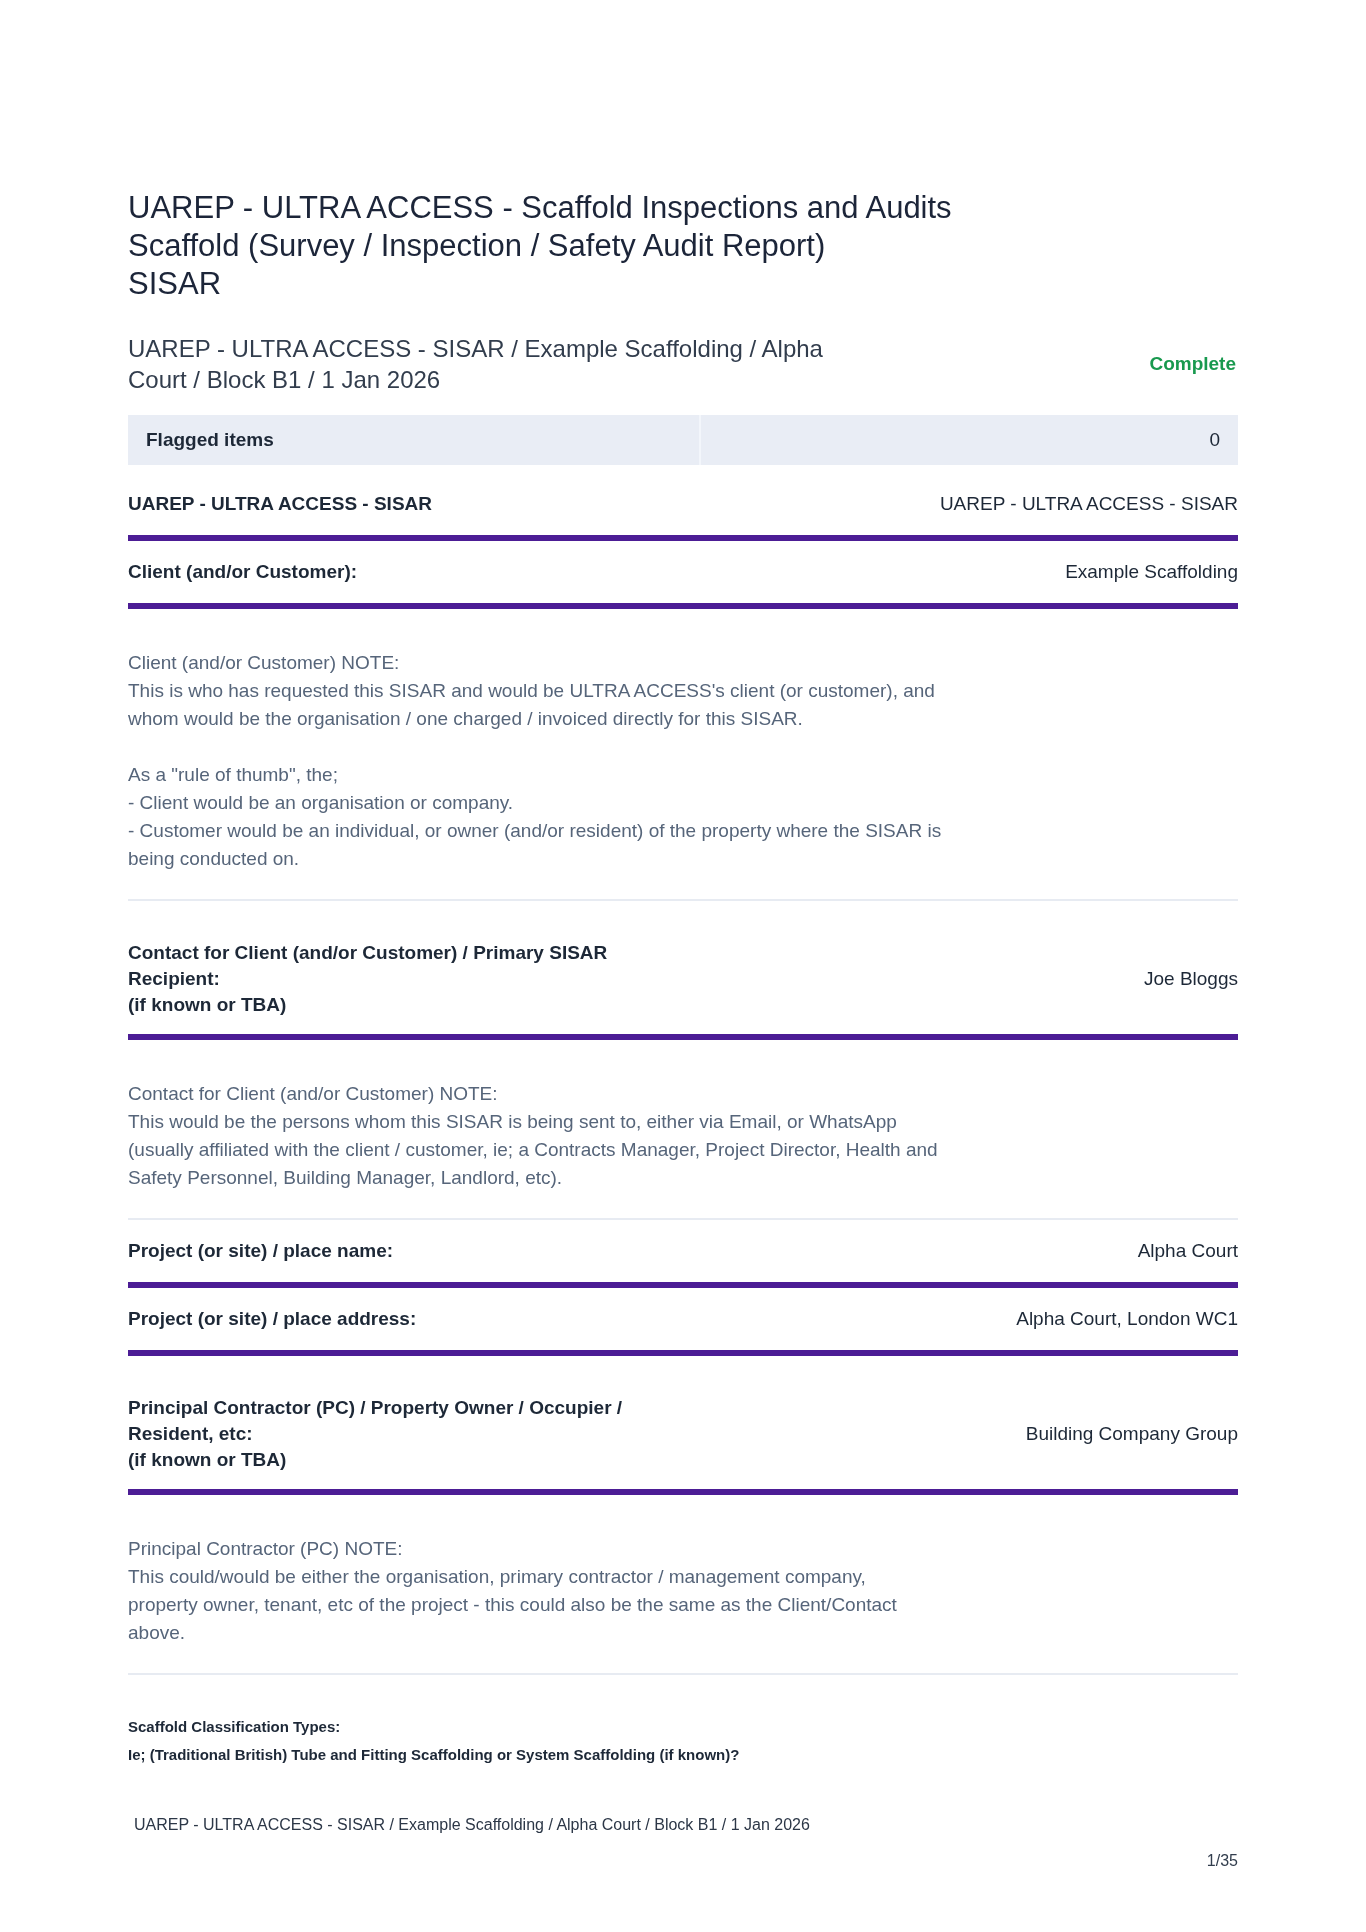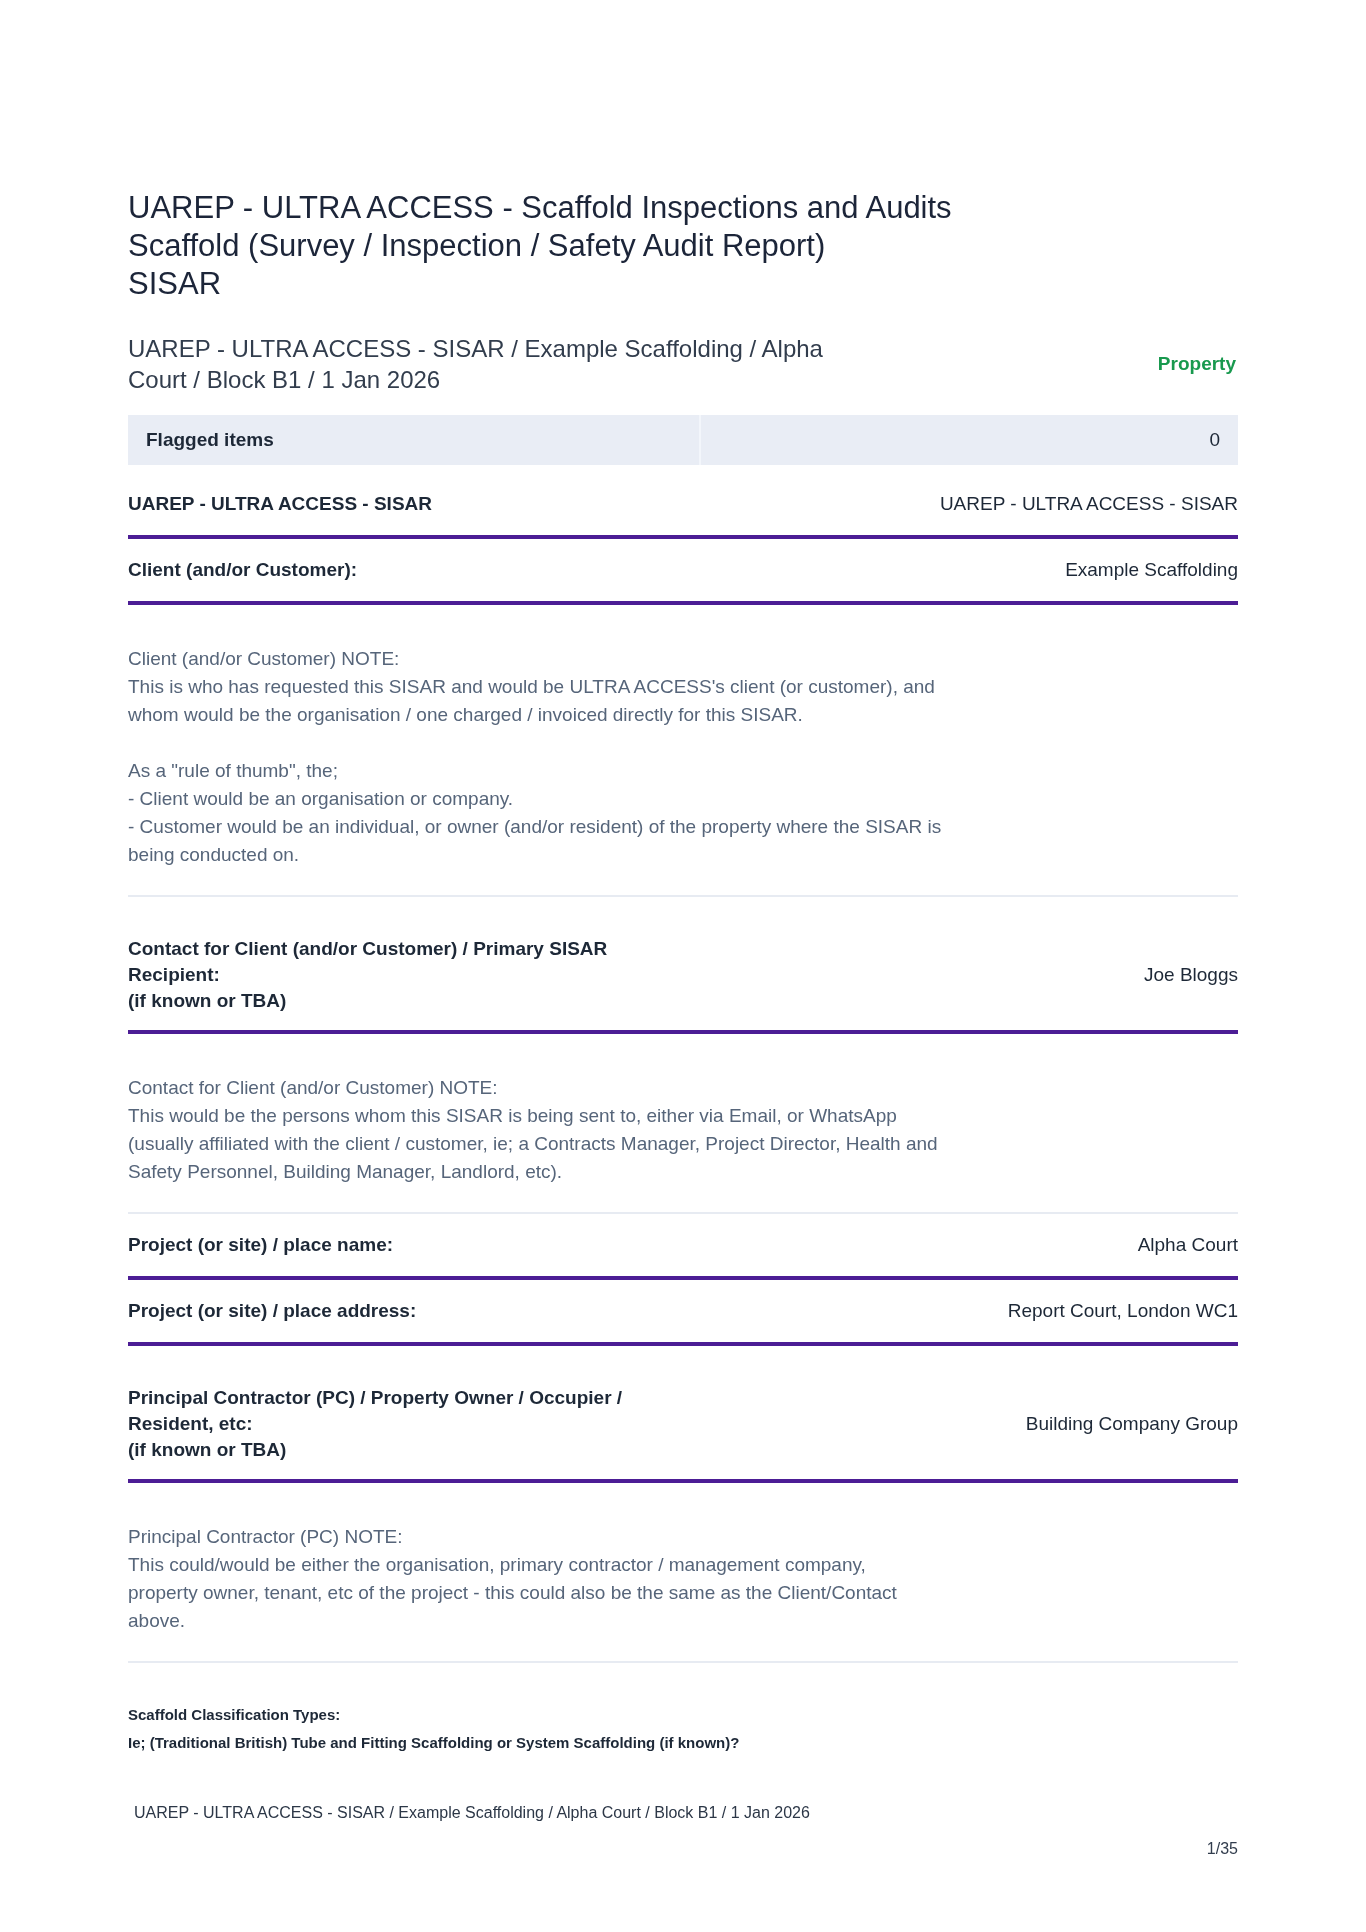--- a/index.html
+++ b/index.html
@@ -39,21 +39,21 @@
   .flagged-cell-left { width: 50%; padding-left: 18px; font-size: 19px; font-weight: 700; }
   .flagged-cell-right {
     width: 50%; padding-right: 18px; text-align: right; font-size: 19px;
     border-left: 2px solid #f3f6fb; height: 100%;
     display: flex; align-items: center; justify-content: flex-end;
   }
 
   
   .field-row {
     display: flex; justify-content: space-between; align-items: center;
-    border-bottom: 4px solid #4c1d95;
+    border-bottom: 6px solid #4c1d95;
   }
   .row-pad-lg { padding: 26px 0 18px 0; }
   .row-pad { padding: 18px 0; }
   .row-pad-tall { padding: 16px 0; margin-top: 23px; }
   .field-label {
     font-size: 19px; font-weight: 700; line-height: 26px;
     white-space: pre-line; max-width: 640px;
   }
   .field-value { font-size: 19px; text-align: right; flex-shrink: 0; }
 
@@ -84,21 +84,21 @@
   <div class="content">
 
 
     <div class="doc-title">UAREP - ULTRA ACCESS - Scaffold Inspections and Audits
 Scaffold (Survey / Inspection / Safety Audit Report)
 SISAR</div>
 
     <div class="subtitle-row">
       <div class="doc-subtitle">UAREP - ULTRA ACCESS - SISAR / Example Scaffolding / Alpha
 Court / Block B1 / 1 Jan 2026</div>
-      <div class="status-complete">Property</div>
+      <div class="status-complete">Complete</div>
     </div>
 
     <div class="flagged-band">
       <div class="flagged-cell-left">Flagged items</div>
       <div class="flagged-cell-right">0</div>
     </div>
 
     <div class="field-row row-pad-lg">
       <div class="field-label">UAREP - ULTRA ACCESS - SISAR</div>
       <div class="field-value">UAREP - ULTRA ACCESS - SISAR</div>
@@ -130,21 +130,21 @@
 (usually affiliated with the client / customer, ie; a Contracts Manager, Project Director, Health and
 Safety Personnel, Building Manager, Landlord, etc).</div>
 
     <div class="field-row row-pad">
       <div class="field-label">Project (or site) / place name:</div>
       <div class="field-value">Alpha Court</div>
     </div>
 
     <div class="field-row row-pad">
       <div class="field-label">Project (or site) / place address:</div>
-      <div class="field-value">Report Court, London WC1</div>
+      <div class="field-value">Alpha Court, London WC1</div>
     </div>
 
     <div class="field-row row-pad-tall">
       <div class="field-label">Principal Contractor (PC) / Property Owner / Occupier /
 Resident, etc:
 (if known or TBA)</div>
       <div class="field-value">Building Company Group</div>
     </div>
 
     <div class="note-block">Principal Contractor (PC) NOTE:

